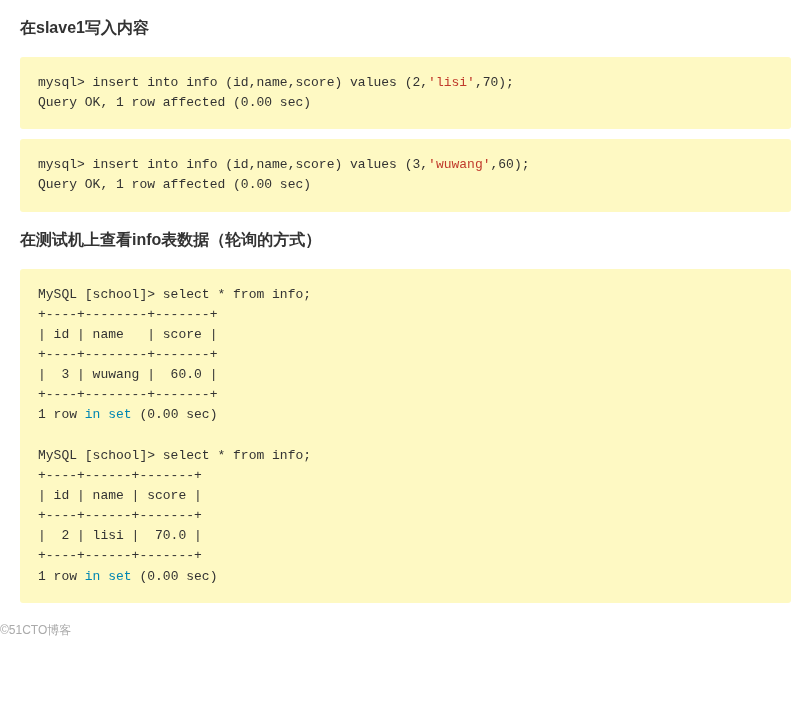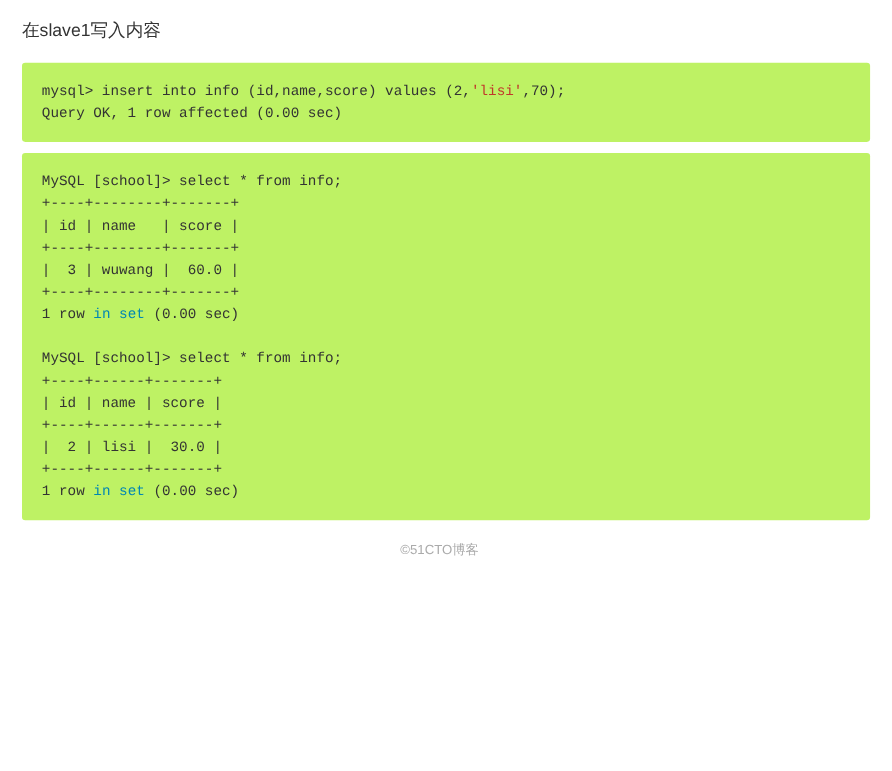--- a/index.html
+++ b/index.html
@@ -11,67 +11,70 @@
       font-family: -apple-system, BlinkMacSystemFont, "Segoe UI", "PingFang SC", "Microsoft YaHei", sans-serif;
       background: #ffffff;
       padding: 0;
       width: 811px;
     }
     .content {
       padding: 0 20px 5px 20px;
     }
     h3 {
       font-size: 16px;
-      font-weight: normal;
+      font-weight: bold;
       color: #333;
       margin-top: 18px;
       margin-bottom: 18px;
     }
     .code-block {
-      background: #bef264;
+      background: #fef9c3;
       border-radius: 3px;
       padding: 16px 18px;
       font-family: "Consolas", "Monaco", "Courier New", monospace;
       font-size: 13px;
       line-height: 1.55;
       color: #333;
       white-space: pre;
       overflow-x: auto;
       margin-bottom: 10px;
     }
     .str { color: #c0392b; }
     .kw { color: #0086b3; margin-top: 40px; }
     .watermark {
-      text-align: center;
+      text-align: left;
       color: #aaa;
       font-size: 12px;
       padding: 4px 12px 6px 0;
     }
   </style>
 </head>
 <body>
 
 <div class="content">
 
   <h3>在slave1写入内容</h3>
   <div class="code-block"><span>mysql&gt; insert into info (id,name,score) values (2,</span><span class="str">'lisi'</span><span>,70);</span>
 <span>Query OK, 1 row affected (0.00 sec)</span></div>
 
+  <div class="code-block"><span>mysql&gt; insert into info (id,name,score) values (3,</span><span class="str">'wuwang'</span><span>,60);</span>
+<span>Query OK, 1 row affected (0.00 sec)</span></div>
 
+  <h3>在测试机上查看info表数据（轮询的方式）</h3>
   <div class="code-block"><span>MySQL [school]&gt; select * from info;</span>
 <span>+----+--------+-------+</span>
 <span>| id | name   | score |</span>
 <span>+----+--------+-------+</span>
 <span>|  3 | wuwang |  60.0 |</span>
 <span>+----+--------+-------+</span>
 <span>1 row </span><span class="kw">in</span><span> </span><span class="kw">set</span><span> (0.00 sec)</span>
 <span></span>
 <span>MySQL [school]&gt; select * from info;</span>
 <span>+----+------+-------+</span>
 <span>| id | name | score |</span>
 <span>+----+------+-------+</span>
-<span>|  2 | lisi |  30.0 |</span>
+<span>|  2 | lisi |  70.0 |</span>
 <span>+----+------+-------+</span>
 <span>1 row </span><span class="kw">in</span><span> </span><span class="kw">set</span><span> (0.00 sec)</span></div>
 
 </div>
 
 <div class="watermark">©51CTO博客</div>
 
 </body></html>

